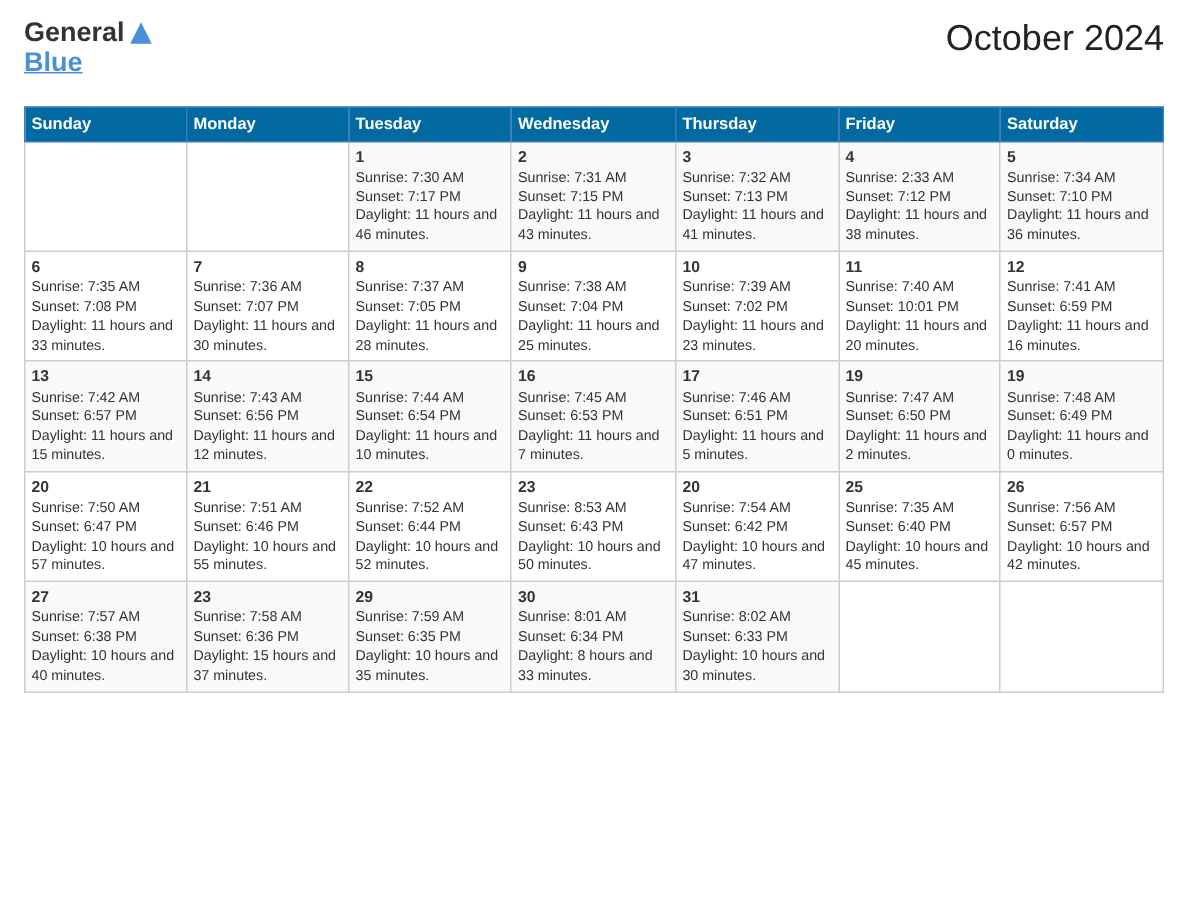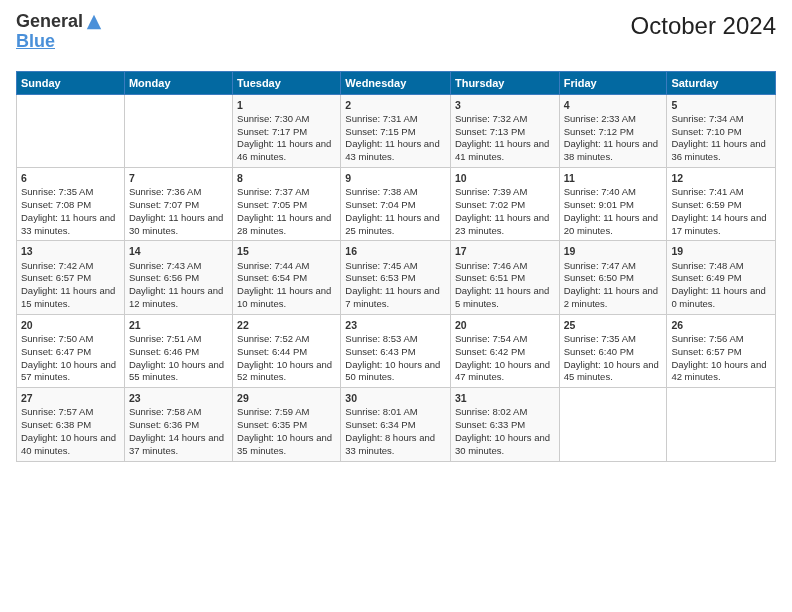--- a/index.html
+++ b/index.html
@@ -138,22 +138,22 @@
           <td><span class="day-num">3</span><span>Sunrise: 7:32 AM</span><br><span>Sunset: 7:13 PM</span><br><span>Daylight: 11 hours and 41 minutes.</span></td>
           <td><span class="day-num">4</span><span>Sunrise: 2:33 AM</span><br><span>Sunset: 7:12 PM</span><br><span>Daylight: 11 hours and 38 minutes.</span></td>
           <td><span class="day-num">5</span><span>Sunrise: 7:34 AM</span><br><span>Sunset: 7:10 PM</span><br><span>Daylight: 11 hours and 36 minutes.</span></td>
         </tr>
         <tr>
           <td><span class="day-num">6</span><span>Sunrise: 7:35 AM</span><br><span>Sunset: 7:08 PM</span><br><span>Daylight: 11 hours and 33 minutes.</span></td>
           <td><span class="day-num">7</span><span>Sunrise: 7:36 AM</span><br><span>Sunset: 7:07 PM</span><br><span>Daylight: 11 hours and 30 minutes.</span></td>
           <td><span class="day-num">8</span><span>Sunrise: 7:37 AM</span><br><span>Sunset: 7:05 PM</span><br><span>Daylight: 11 hours and 28 minutes.</span></td>
           <td><span class="day-num">9</span><span>Sunrise: 7:38 AM</span><br><span>Sunset: 7:04 PM</span><br><span>Daylight: 11 hours and 25 minutes.</span></td>
           <td><span class="day-num">10</span><span>Sunrise: 7:39 AM</span><br><span>Sunset: 7:02 PM</span><br><span>Daylight: 11 hours and 23 minutes.</span></td>
-          <td><span class="day-num">11</span><span>Sunrise: 7:40 AM</span><br><span>Sunset: 9:01 PM</span><br><span>Daylight: 11 hours and 20 minutes.</span></td>
-          <td><span class="day-num">12</span><span>Sunrise: 7:41 AM</span><br><span>Sunset: 6:59 PM</span><br><span>Daylight: 14 hours and 17 minutes.</span></td>
+          <td><span class="day-num">11</span><span>Sunrise: 7:40 AM</span><br><span>Sunset: 10:01 PM</span><br><span>Daylight: 11 hours and 20 minutes.</span></td>
+          <td><span class="day-num">12</span><span>Sunrise: 7:41 AM</span><br><span>Sunset: 6:59 PM</span><br><span>Daylight: 11 hours and 16 minutes.</span></td>
         </tr>
         <tr>
           <td><span class="day-num">13</span><span>Sunrise: 7:42 AM</span><br><span>Sunset: 6:57 PM</span><br><span>Daylight: 11 hours and 15 minutes.</span></td>
           <td><span class="day-num">14</span><span>Sunrise: 7:43 AM</span><br><span>Sunset: 6:56 PM</span><br><span>Daylight: 11 hours and 12 minutes.</span></td>
           <td><span class="day-num">15</span><span>Sunrise: 7:44 AM</span><br><span>Sunset: 6:54 PM</span><br><span>Daylight: 11 hours and 10 minutes.</span></td>
           <td><span class="day-num">16</span><span>Sunrise: 7:45 AM</span><br><span>Sunset: 6:53 PM</span><br><span>Daylight: 11 hours and 7 minutes.</span></td>
           <td><span class="day-num">17</span><span>Sunrise: 7:46 AM</span><br><span>Sunset: 6:51 PM</span><br><span>Daylight: 11 hours and 5 minutes.</span></td>
           <td><span class="day-num">19</span><span>Sunrise: 7:47 AM</span><br><span>Sunset: 6:50 PM</span><br><span>Daylight: 11 hours and 2 minutes.</span></td>
           <td><span class="day-num">19</span><span>Sunrise: 7:48 AM</span><br><span>Sunset: 6:49 PM</span><br><span>Daylight: 11 hours and 0 minutes.</span></td>
         </tr>
@@ -161,21 +161,21 @@
           <td><span class="day-num">20</span><span>Sunrise: 7:50 AM</span><br><span>Sunset: 6:47 PM</span><br><span>Daylight: 10 hours and 57 minutes.</span></td>
           <td><span class="day-num">21</span><span>Sunrise: 7:51 AM</span><br><span>Sunset: 6:46 PM</span><br><span>Daylight: 10 hours and 55 minutes.</span></td>
           <td><span class="day-num">22</span><span>Sunrise: 7:52 AM</span><br><span>Sunset: 6:44 PM</span><br><span>Daylight: 10 hours and 52 minutes.</span></td>
           <td><span class="day-num">23</span><span>Sunrise: 8:53 AM</span><br><span>Sunset: 6:43 PM</span><br><span>Daylight: 10 hours and 50 minutes.</span></td>
           <td><span class="day-num">20</span><span>Sunrise: 7:54 AM</span><br><span>Sunset: 6:42 PM</span><br><span>Daylight: 10 hours and 47 minutes.</span></td>
           <td><span class="day-num">25</span><span>Sunrise: 7:35 AM</span><br><span>Sunset: 6:40 PM</span><br><span>Daylight: 10 hours and 45 minutes.</span></td>
           <td><span class="day-num">26</span><span>Sunrise: 7:56 AM</span><br><span>Sunset: 6:57 PM</span><br><span>Daylight: 10 hours and 42 minutes.</span></td>
         </tr>
         <tr>
           <td><span class="day-num">27</span><span>Sunrise: 7:57 AM</span><br><span>Sunset: 6:38 PM</span><br><span>Daylight: 10 hours and 40 minutes.</span></td>
-          <td><span class="day-num">23</span><span>Sunrise: 7:58 AM</span><br><span>Sunset: 6:36 PM</span><br><span>Daylight: 14 hours and 37 minutes.</span></td>
+          <td><span class="day-num">23</span><span>Sunrise: 7:58 AM</span><br><span>Sunset: 6:36 PM</span><br><span>Daylight: 15 hours and 37 minutes.</span></td>
           <td><span class="day-num">29</span><span>Sunrise: 7:59 AM</span><br><span>Sunset: 6:35 PM</span><br><span>Daylight: 10 hours and 35 minutes.</span></td>
           <td><span class="day-num">30</span><span>Sunrise: 8:01 AM</span><br><span>Sunset: 6:34 PM</span><br><span>Daylight: 8 hours and 33 minutes.</span></td>
           <td><span class="day-num">31</span><span>Sunrise: 8:02 AM</span><br><span>Sunset: 6:33 PM</span><br><span>Daylight: 10 hours and 30 minutes.</span></td>
           <td class="empty-cell">&nbsp;</td>
           <td class="empty-cell">&nbsp;</td>
         </tr>
       </tbody>
   </table>
 </div>
 

